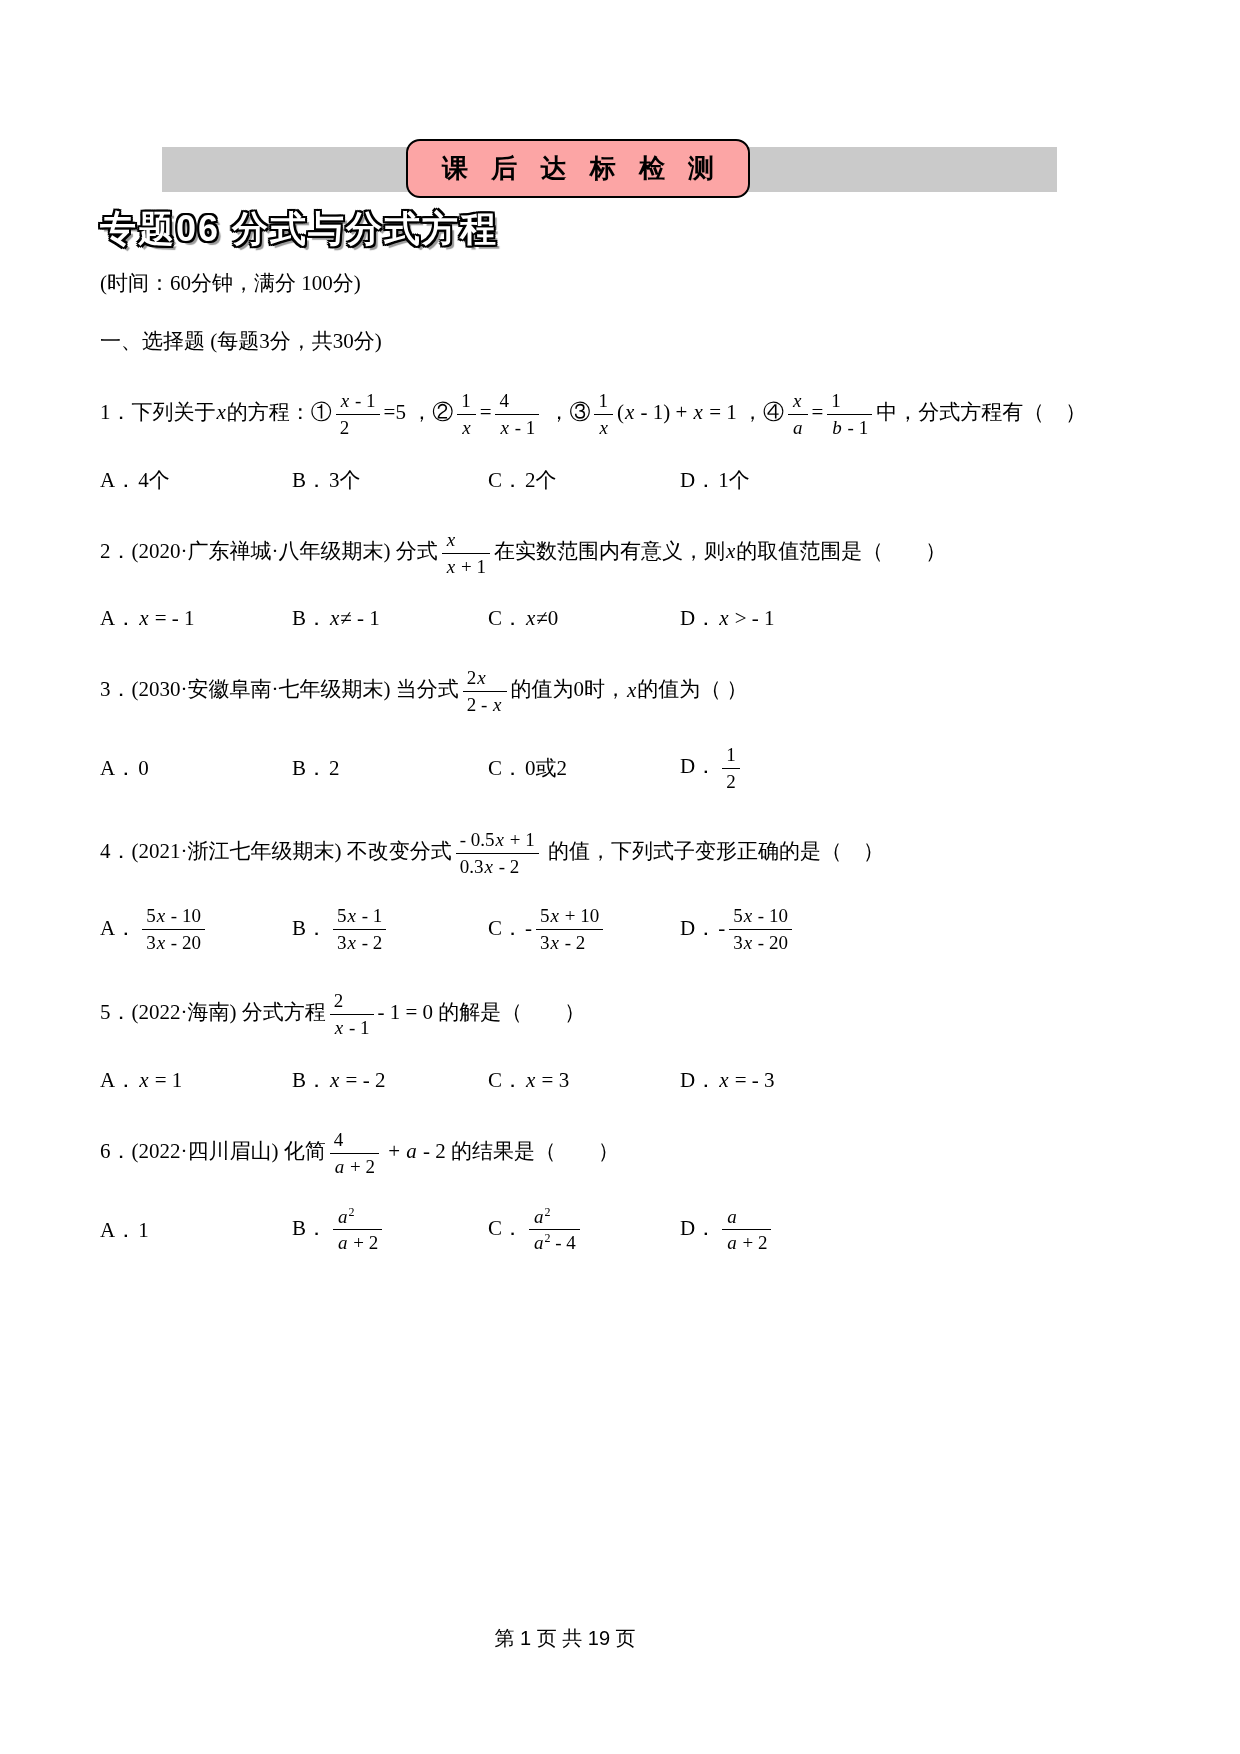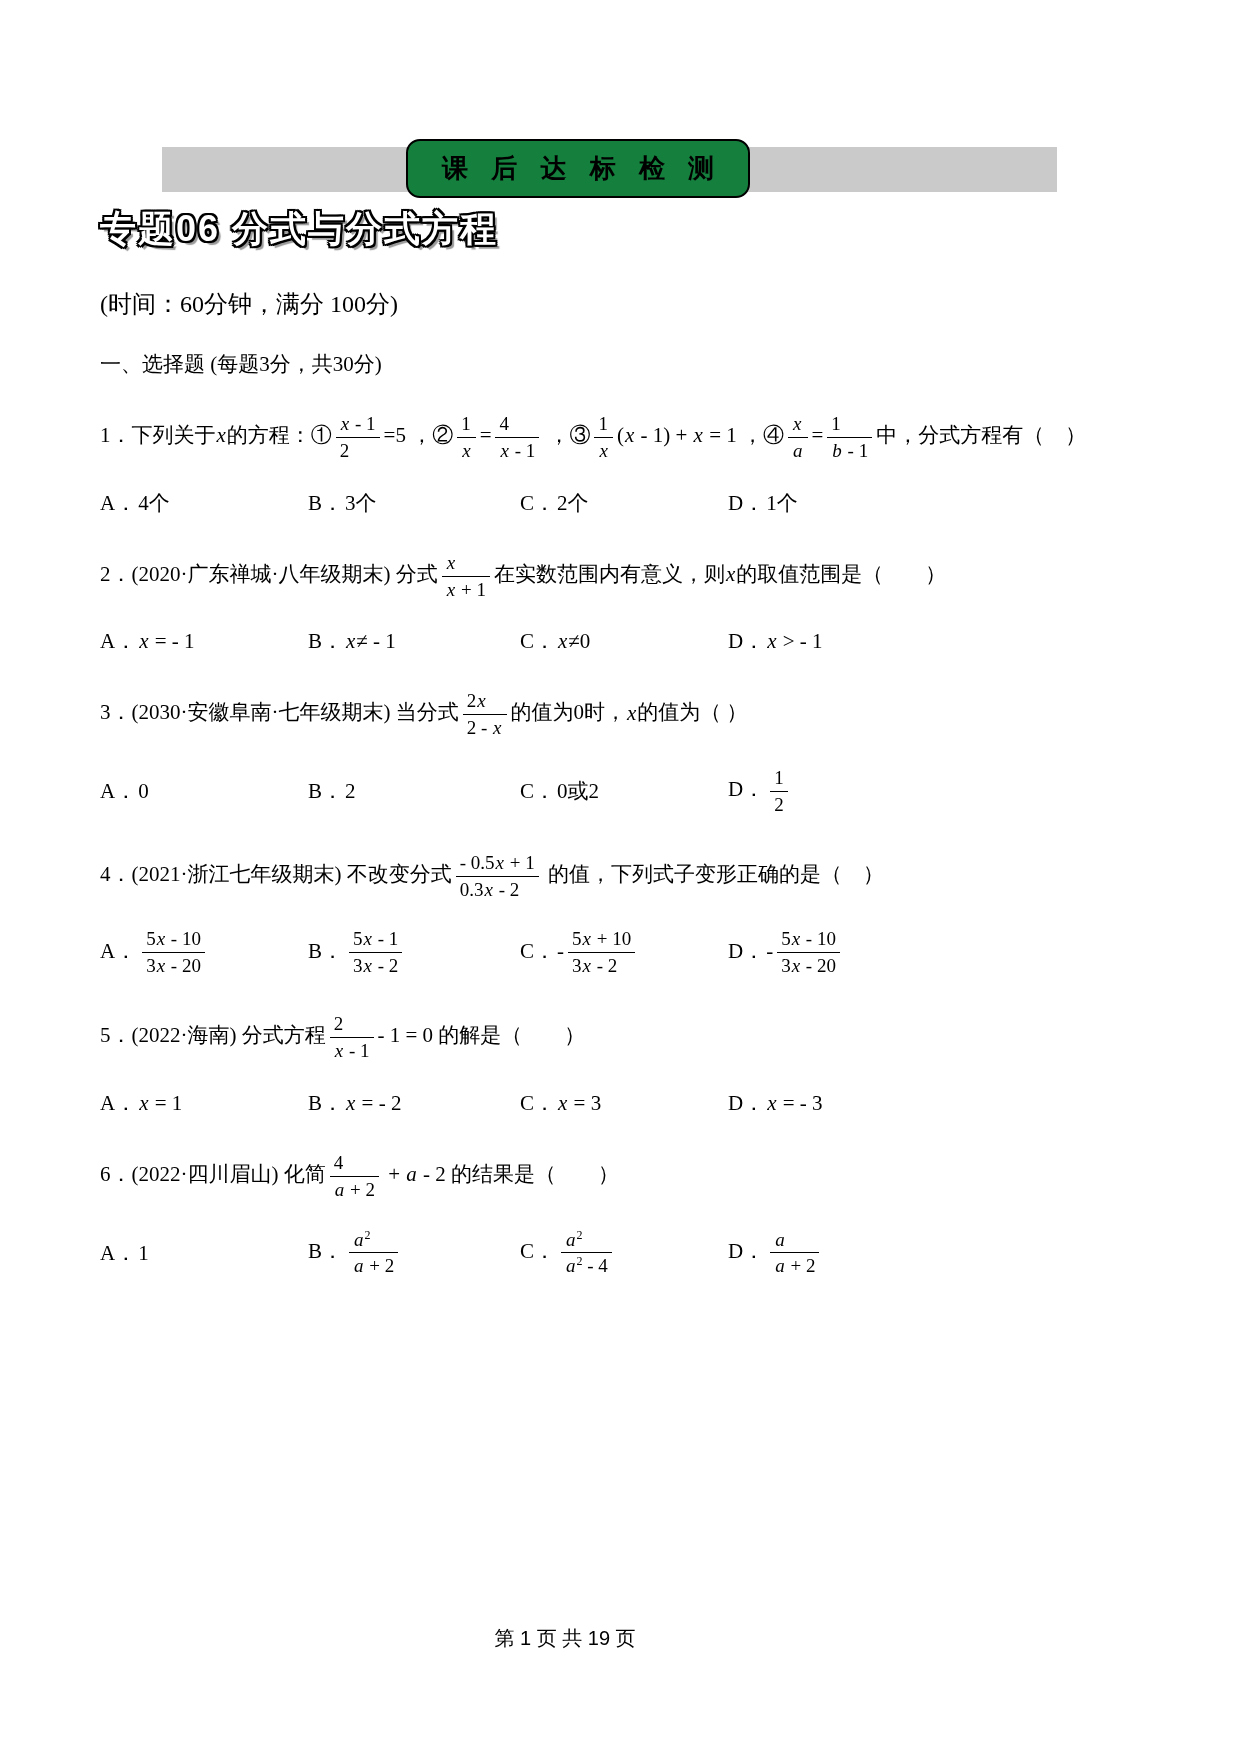--- a/index.html
+++ b/index.html
@@ -13,21 +13,21 @@
   .page { position: relative; width: 1240px; height: 1754px; background: #fff; }
 
   
   .banner-bar {
     position: absolute; top: 147px; left: 162px;
     width: 895px; height: 45px;
     background: #cacaca;
   }
   .banner-pill {
     position: absolute; top: -8px; left: 244px;
-    background: #15803d;
+    background: #fca5a5;
     border: 2px solid #000;
     border-radius: 14px;
     padding: 10px 26px 10px 34px;
     font-family: "Liberation Sans", sans-serif;
     font-weight: bold;
     font-size: 26px;
     letter-spacing: 8px;
     white-space: nowrap;
   }
 
@@ -39,34 +39,33 @@
     font-family: "Liberation Sans", sans-serif;
     font-size: 36px;
     font-weight: bold;
     letter-spacing: 2px;
     color: #fff;
     text-shadow:
       -2px -2px 0 #000, 2px -2px 0 #000, -2px 2px 0 #000, 2px 2px 0 #000,
       -2px 0 0 #000, 2px 0 0 #000, 0 -2px 0 #000, 0 2px 0 #000,
       4px 4px 1px #9a9a9a;
   }
-  .subtitle { margin-top: 34px; font-size: 24px; }
+  .subtitle { margin-top: 15px; font-size: 21px; }
   .section-heading { margin-top: 30px; font-size: 21px; }
 
   
   .question { margin-top: 34px; font-size: 21px; }
   .stem { line-height: 1.55; }
   .question.wide .stem { line-height: 66px; text-align: justify; }
   .options {
     margin-top: 26px;
     display: grid;
     grid-template-columns: 192px 196px 192px auto;
     align-items: center;
     width: 860px;
-    gap: 16px;
   }
   .option { white-space: nowrap; }
   .opt-label { margin-right: 2px; }
 
   
   .mvar { font-style: italic; padding: 0 1px; }
   .frac {
     display: inline-block;
     vertical-align: middle;
     text-align: left;

